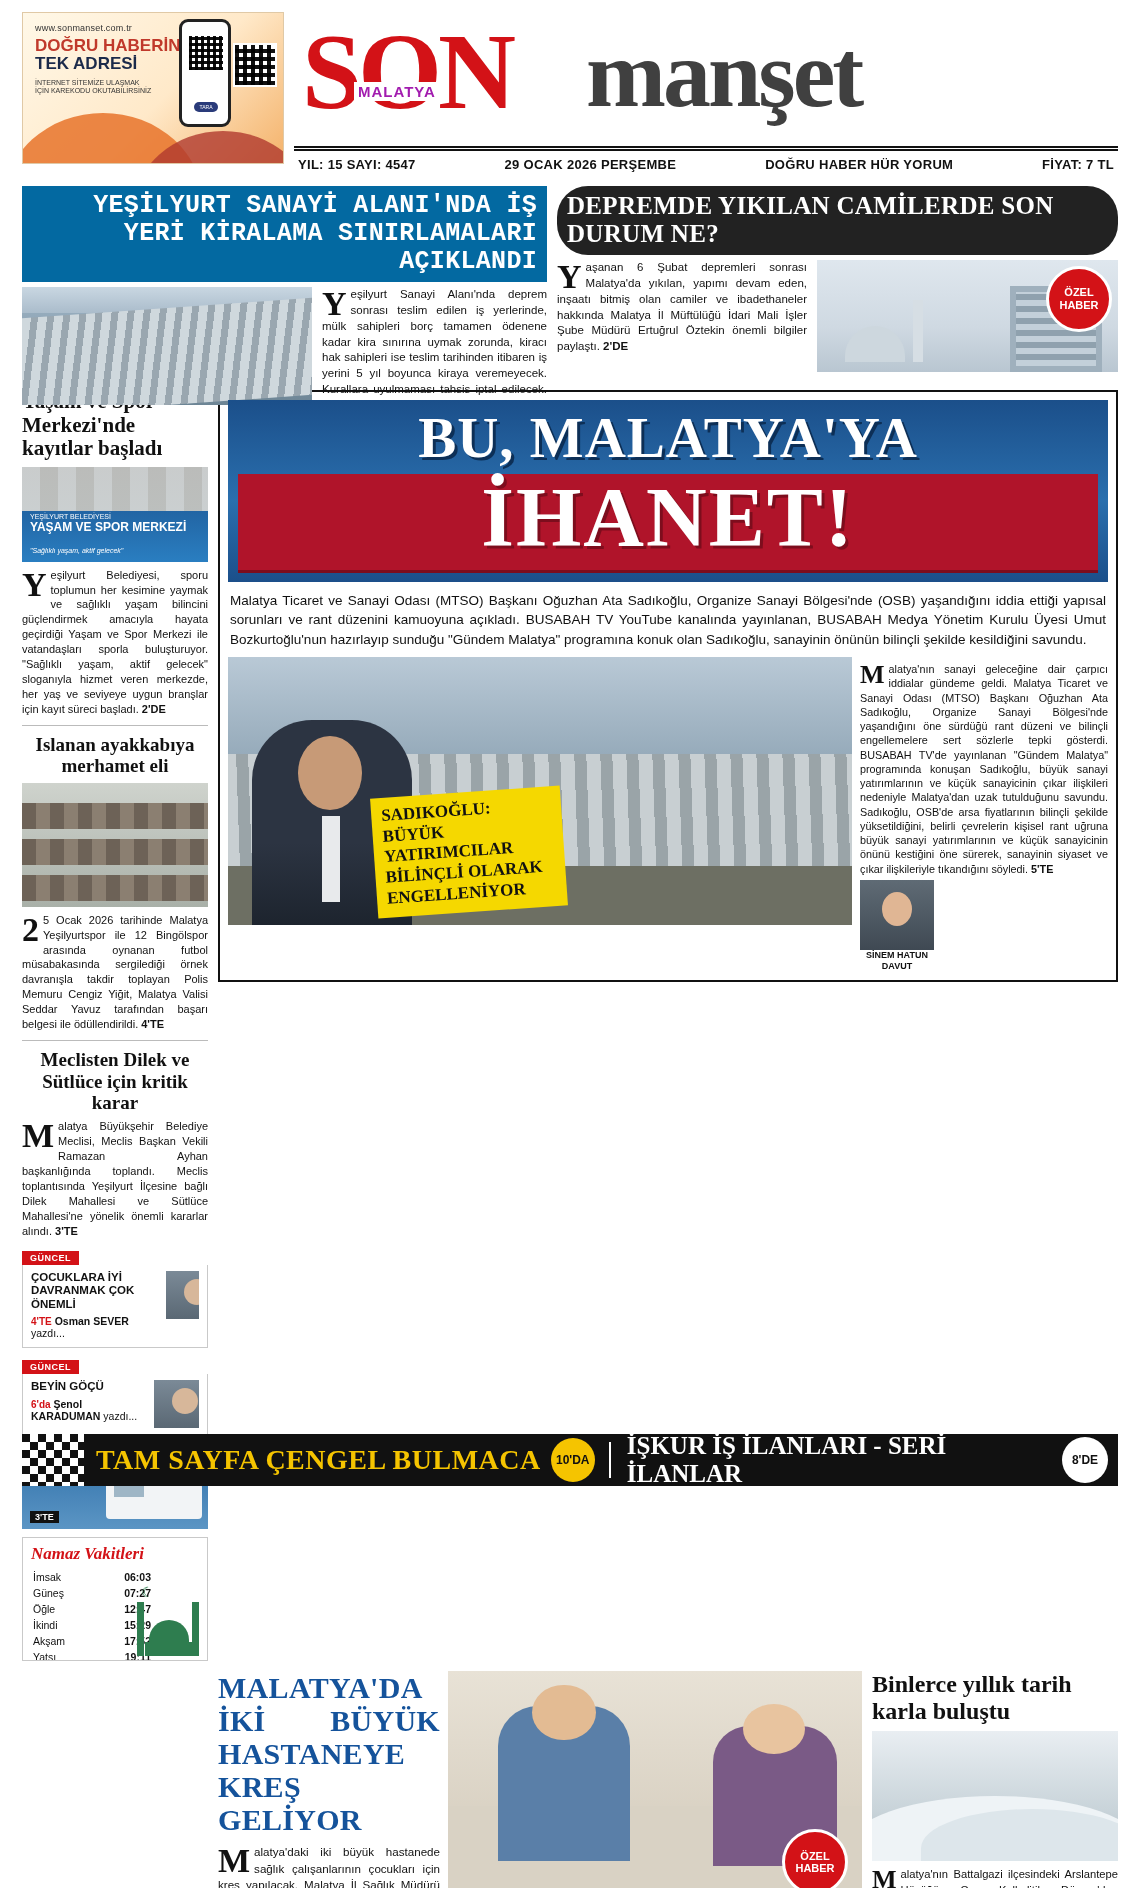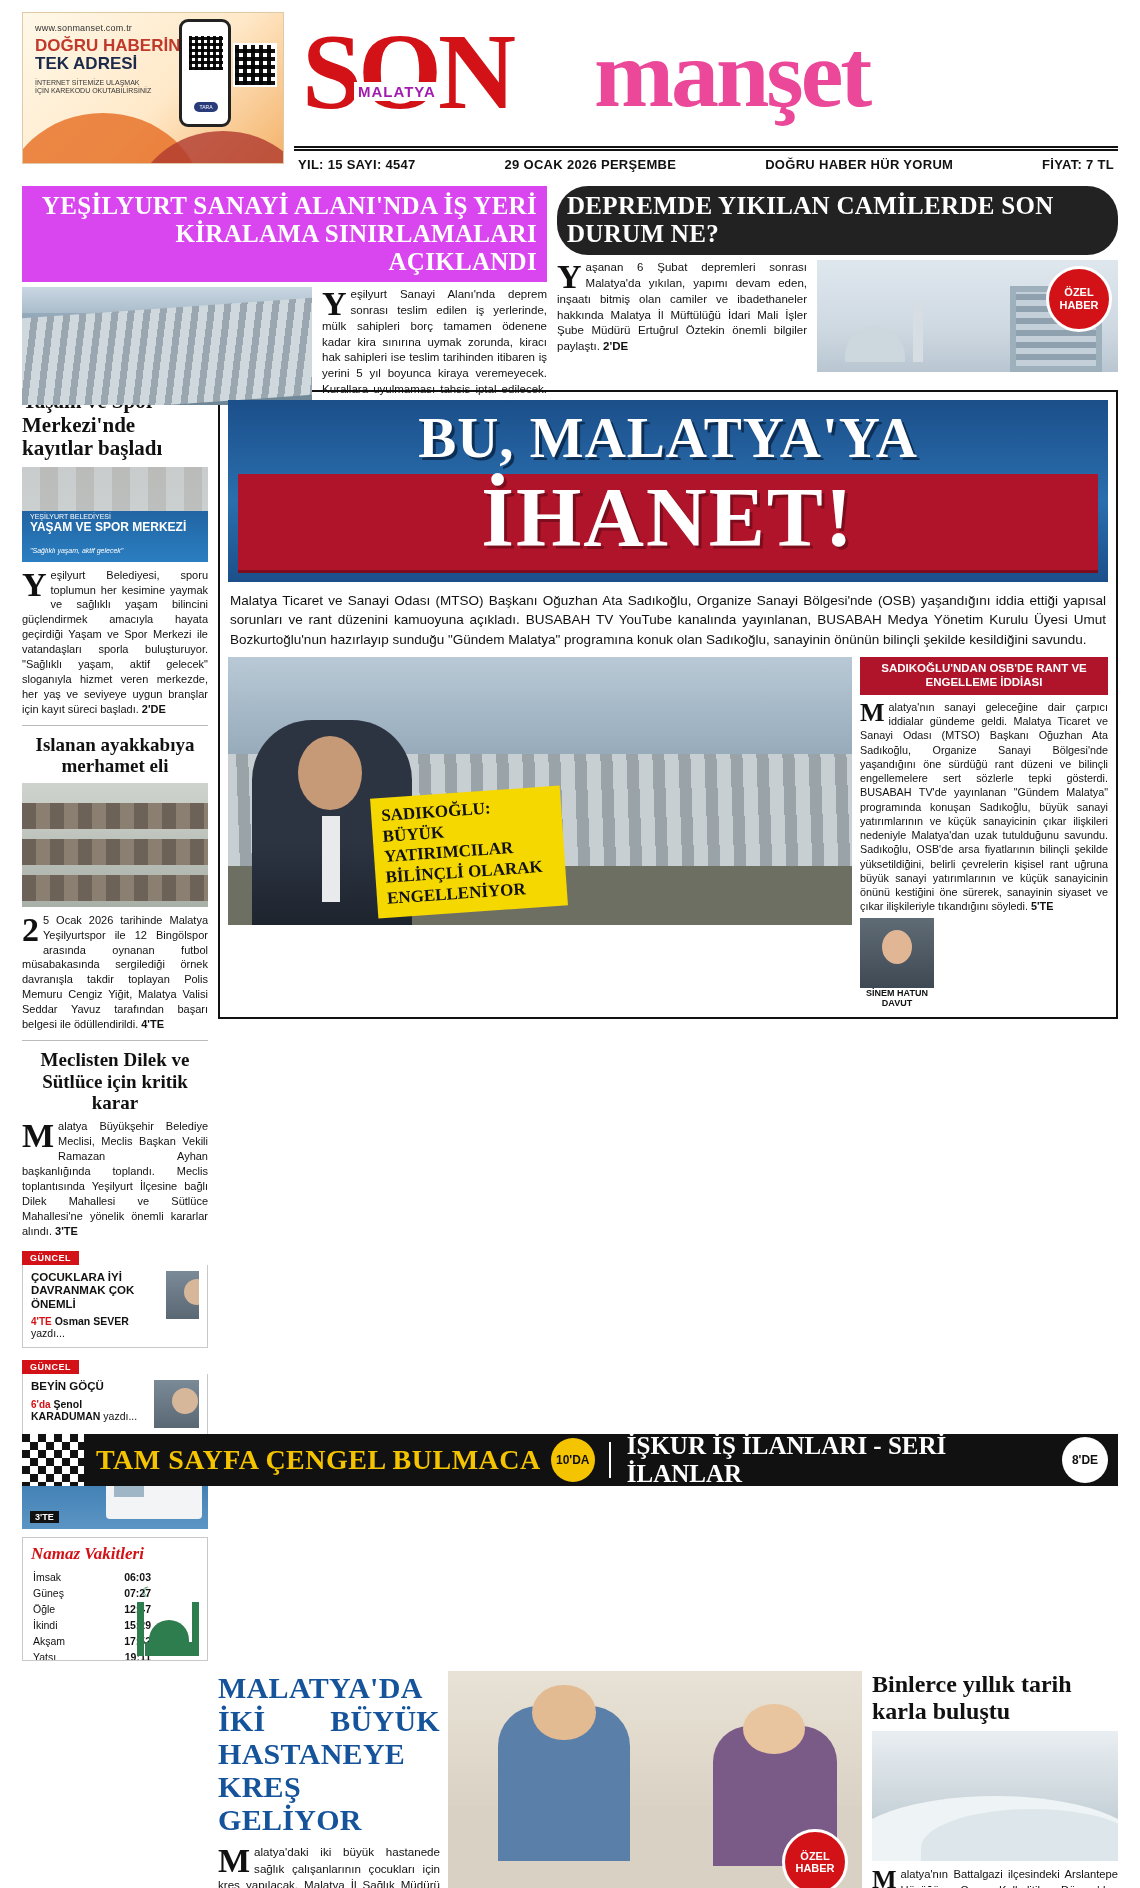--- a/index.html
+++ b/index.html
@@ -62,23 +62,23 @@
 
   .logo-area { flex: 1; position: relative; padding-left: 10px; }
   .logo-wrap { position: relative; height: 132px; overflow: hidden; }
   .logo-son {
     position: absolute; left: 8px; top: 6px;
     font-family: "Liberation Serif", serif;
     font-size: 108px; font-weight: bold; color: #d31217; letter-spacing: -4px;
     line-height: 1;
   }
   .logo-manset {
-    position: absolute; left: 300px; top: 14px;
+    position: absolute; left: 292px; top: 14px;
     font-family: "Liberation Serif", serif;
-    font-size: 96px; font-weight: bold; color: #ec4899; letter-spacing: -3px;
+    font-size: 96px; font-weight: bold; color: #404040; letter-spacing: -3px;
     line-height: 1;
     text-align: center;
   }
   .logo-malatya {
     position: absolute; left: 60px; top: 70px;
     font-size: 15px; font-weight: bold; color: #a21caf; letter-spacing: 1px;
     background: #fff; padding: 1px 4px;
   }
   .masthead-rule { border-top: 2px solid #111; border-bottom: 2px solid #111; height: 5px; margin: 2px 0 0; }
   .masthead-info {
@@ -87,21 +87,21 @@
     letter-spacing: .3px;
   }
   .masthead-info .mid { color: #111; }
 
   
   .top-row { display: flex; gap: 10px; margin-top: 6px; height: 196px; }
   .top-left { width: 525px; position: relative; }
   .top-right { flex: 1; position: relative; }
 
   .hl-green {
-    background: #d946ef; color: #fff; font-family: Liberation Serif, serif;
+    background: #0369a1; color: #fff; font-family: Liberation Mono, monospace;
     font-size: 25px; font-weight: bold; line-height: 1.12; padding: 6px 10px;
     text-align: right; letter-spacing: .3px;
   }
   .tl-body { display: flex; margin-top: 5px; height: 118px; }
   .tl-photo {
     width: 290px; height: 100%;
     background: linear-gradient(#9fb6c6 0%,#8aa0b2 45%,#6d8595 100%);
     position: relative; overflow: hidden;
   }
   .tl-photo .roofs {
@@ -498,21 +498,20 @@
         </div>
         <div class="hero-lead">Malatya Ticaret ve Sanayi Odası (MTSO) Başkanı Oğuzhan Ata Sadıkoğlu, Organize Sanayi Bölgesi'nde (OSB) yaşandığını iddia ettiği yapısal sorunları ve rant düzenini kamuoyuna açıkladı. BUSABAH TV YouTube kanalında yayınlanan, BUSABAH Medya Yönetim Kurulu Üyesi Umut Bozkurtoğlu'nun hazırlayıp sunduğu "Gündem Malatya" programına konuk olan Sadıkoğlu, sanayinin önünün bilinçli şekilde kesildiğini savundu.</div>
         <div class="hero-body">
           <div class="hero-photo">
             <div class="ind"></div>
               <div class="road"></div>
               <div class="man"></div>
             <div class="yellow-quote">SADIKOĞLU: BÜYÜK YATIRIMCILAR BİLİNÇLİ OLARAK ENGELLENİYOR</div>
           </div>
           <div class="hero-side">
-            <div class="side-flag">SADIKOĞLU'NDAN OSB'DE RANT VE ENGELLEME İDDİASI</div>
             <div class="side-text">
               <span class="dropcap" style="font-size:26px">M</span><span>alatya'nın sanayi geleceğine dair çarpıcı iddialar gündeme geldi. Malatya Ticaret ve Sanayi Odası (MTSO) Başkanı Oğuzhan Ata Sadıkoğlu, Organize Sanayi Bölgesi'nde yaşandığını öne sürdüğü rant düzeni ve bilinçli engellemelere sert sözlerle tepki gösterdi. BUSABAH TV'de yayınlanan "Gündem Malatya" programında konuşan Sadıkoğlu, büyük sanayi yatırımlarının ve küçük sanayicinin çıkar ilişkileri nedeniyle Malatya'dan uzak tutulduğunu savundu. Sadıkoğlu, OSB'de arsa fiyatlarının bilinçli şekilde yüksetildiğini, belirli çevrelerin kişisel rant uğruna büyük sanayi yatırımlarının ve küçük sanayicinin önünü kestiğini öne sürerek, sanayinin siyaset ve çıkar ilişkileriyle tıkandığını söyledi.</span>
               <span class="page-ref">5'TE</span>
             </div>
             <div class="side-author">
               <div>
                 <div class="ph"></div>
                 <div class="nm">SİNEM HATUN DAVUT</div>
               </div>
             </div>

